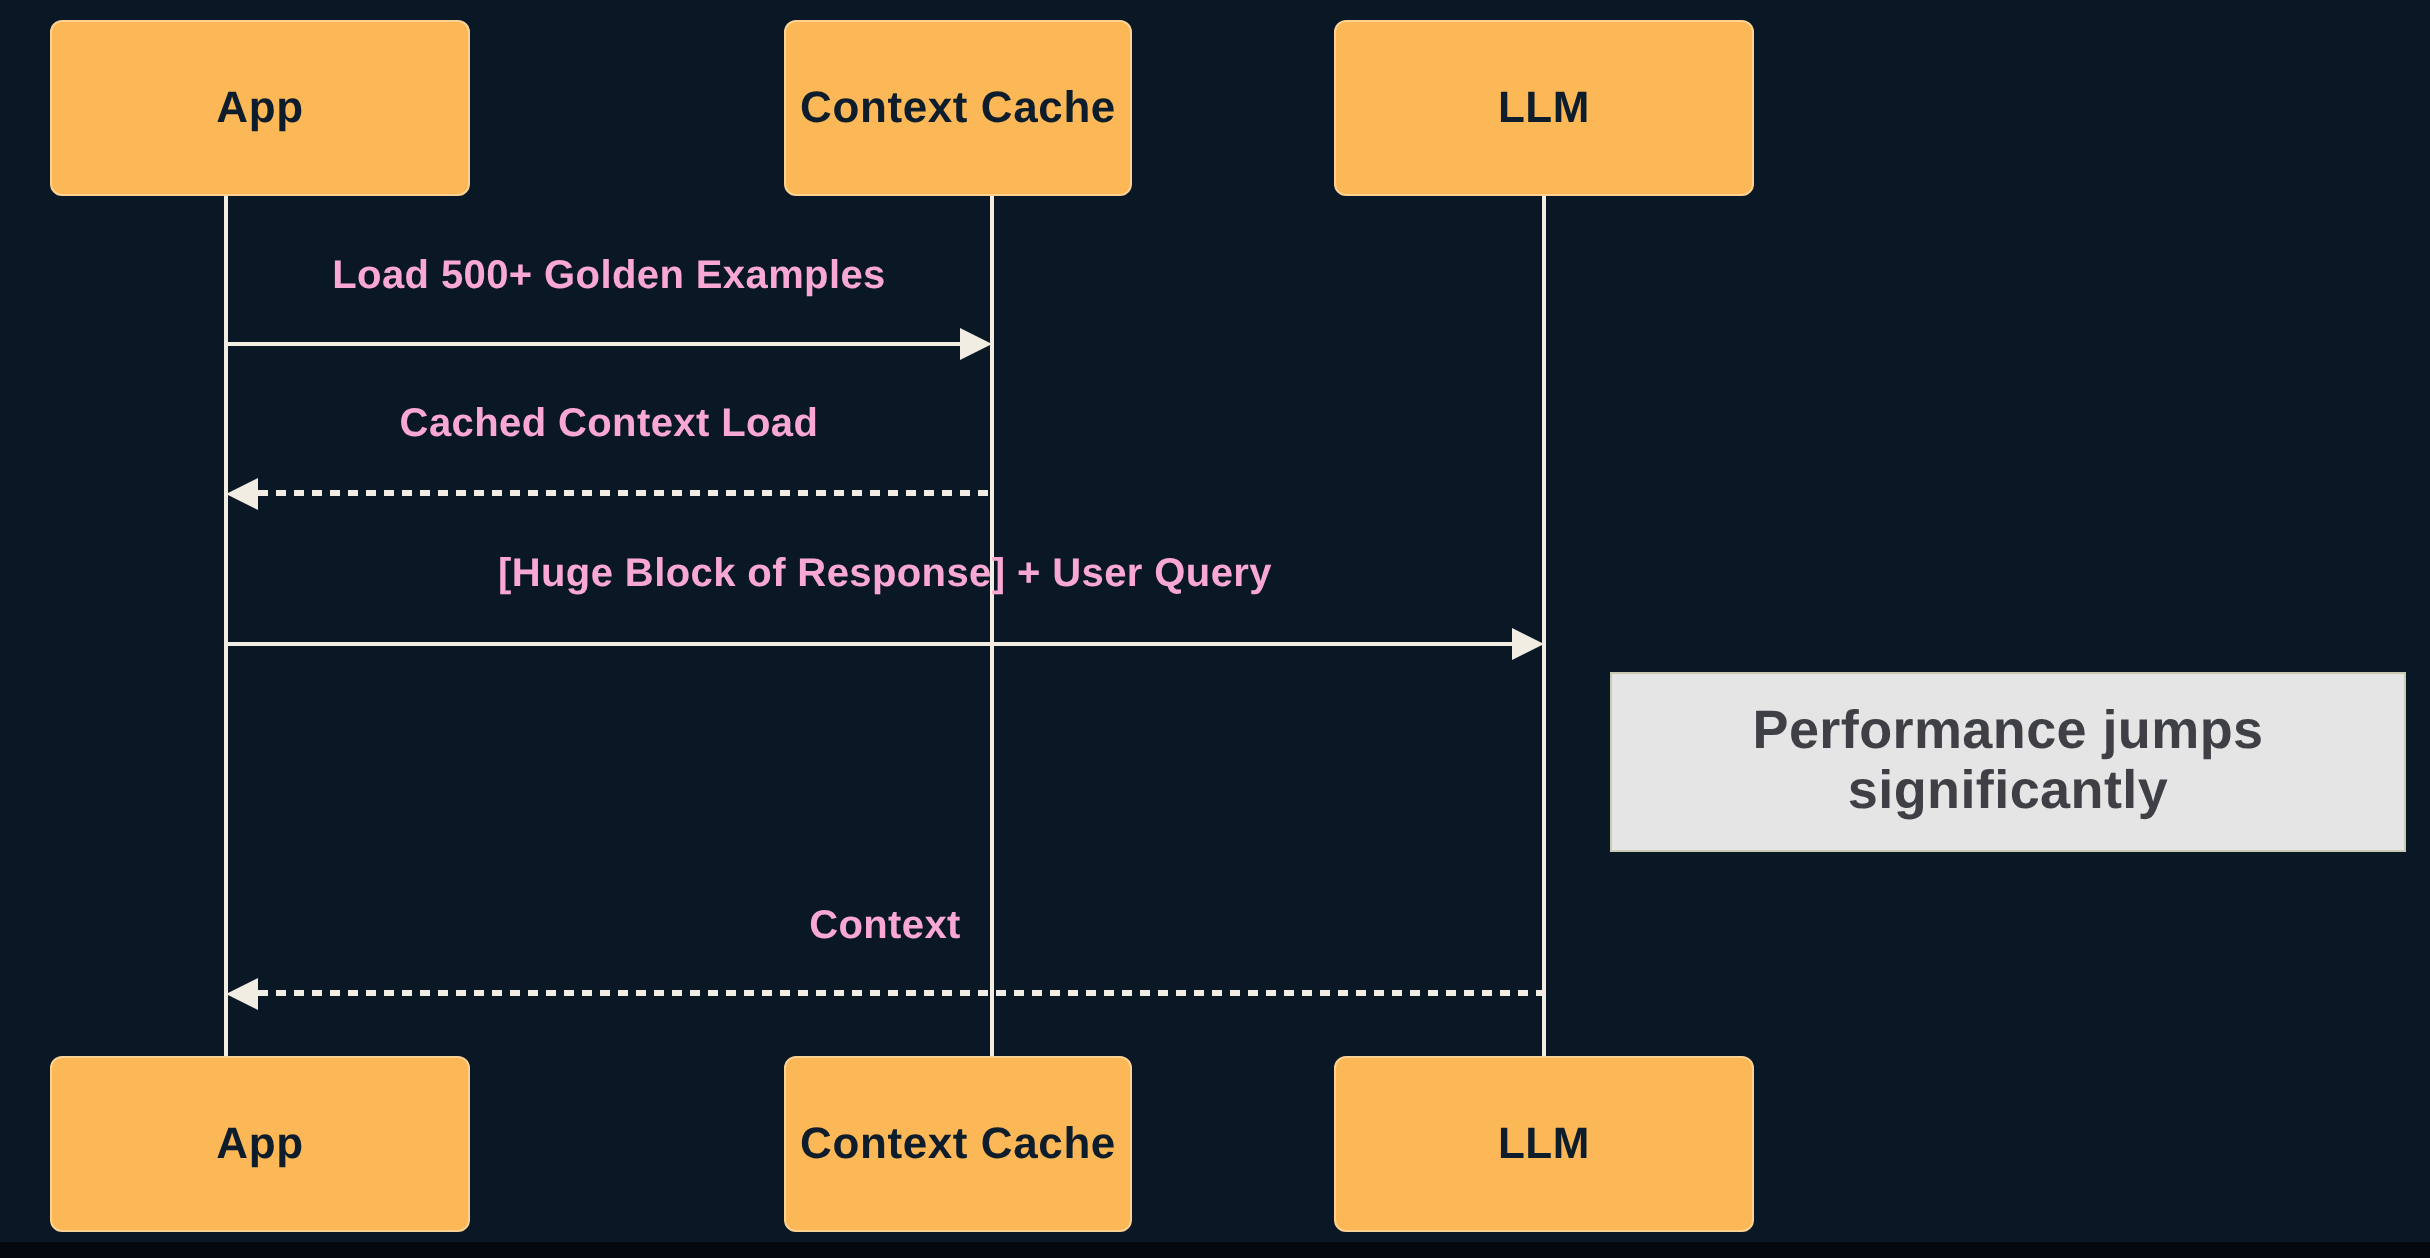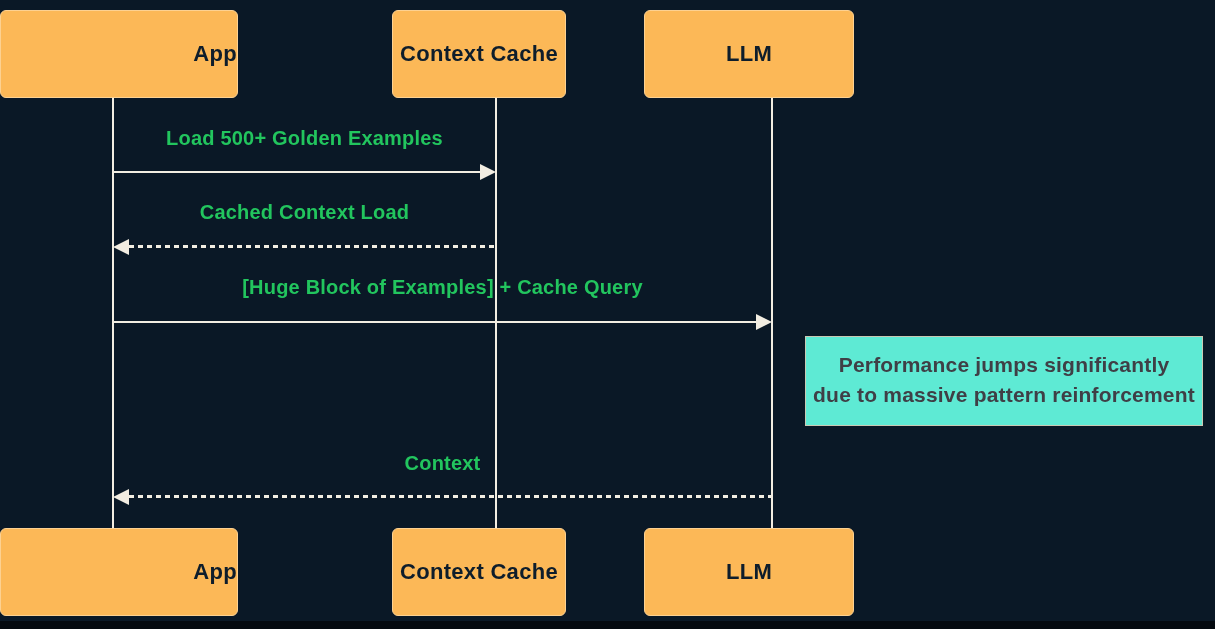--- a/index.html
+++ b/index.html
@@ -43,29 +43,29 @@
     display: flex;
     align-items: center;
     justify-content: center;
     color: #0e1d2b;
     font-size: 22px;
     font-weight: 600;
     letter-spacing: 0.3px;
   }
   .actor.row-top { top: 10px; }
   .actor.row-bottom { top: 528px; }
-  .actor.pos-app { left: 0; width: 238px; justify-content: flex-end; }
+  .actor.pos-app { left: 25px; width: 210px; }
   .actor.pos-cache { left: 392px; width: 174px; }
-  .actor.pos-llm { left: 644px; width: 210px; }
+  .actor.pos-llm { left: 667px; width: 210px; }
 
   
   .msg-label {
     position: absolute;
     text-align: center;
-    color: #22c55e;
+    color: #f9a8d4;
     font-size: 20px;
     font-weight: 600;
     letter-spacing: 0.2px;
   }
   .msg-label.span-app-cache { left: 113px; width: 383px; }
   .msg-label.span-app-llm { left: 113px; width: 659px; }
   .msg-label.m1 { top: 127px; }
   .msg-label.m2 { top: 201px; }
   .msg-label.m3 { top: 276px; }
   .msg-label.m4 { top: 452px; }
@@ -101,24 +101,24 @@
   .arrowhead.m1 { left: 480px; top: 164px; }
   .arrowhead.m2 { left: 113px; top: 239px; }
   .arrowhead.m3 { left: 756px; top: 314px; }
   .arrowhead.m4 { left: 113px; top: 489px; }
 
   
   .note {
     position: absolute;
     left: 805px; top: 336px;
     width: 398px; height: 90px;
-    background: #5eead4;
+    background: #e5e5e5;
     border: 1px solid #c9c9b4;
     color: #3f3f46;
-    font-size: 21px;
+    font-size: 27px;
     font-weight: 600;
     text-align: center;
     padding-top: 13px;
     line-height: 30px;
     letter-spacing: 0.2px;
   }
 </style>
 </head>
 <body>
 
@@ -139,27 +139,26 @@
   </div>
 
   <div class="msg-label span-app-cache m1">Load 500+ Golden Examples</div>
   <div class="msg-line m1"></div>
   <div class="arrowhead point-right m1"></div>
 
   <div class="msg-label span-app-cache m2">Cached Context Load</div>
   <div class="msg-line-dashed m2"></div>
   <div class="arrowhead point-left m2"></div>
 
-  <div class="msg-label span-app-llm m3">[Huge Block of Examples] + Cache Query</div>
+  <div class="msg-label span-app-llm m3">[Huge Block of Response] + User Query</div>
   <div class="msg-line m3"></div>
   <div class="arrowhead point-right m3"></div>
 
   <div class="note">
     <div>Performance jumps significantly</div>
-    <div>due to massive pattern reinforcement</div>
   </div>
 
   <div class="msg-label span-app-llm m4">Context</div>
   <div class="msg-line-dashed m4"></div>
   <div class="arrowhead point-left m4"></div>
 
   <div class="actor row-bottom pos-app">
     <span>App</span>
   </div>
   <div class="actor row-bottom pos-cache">

